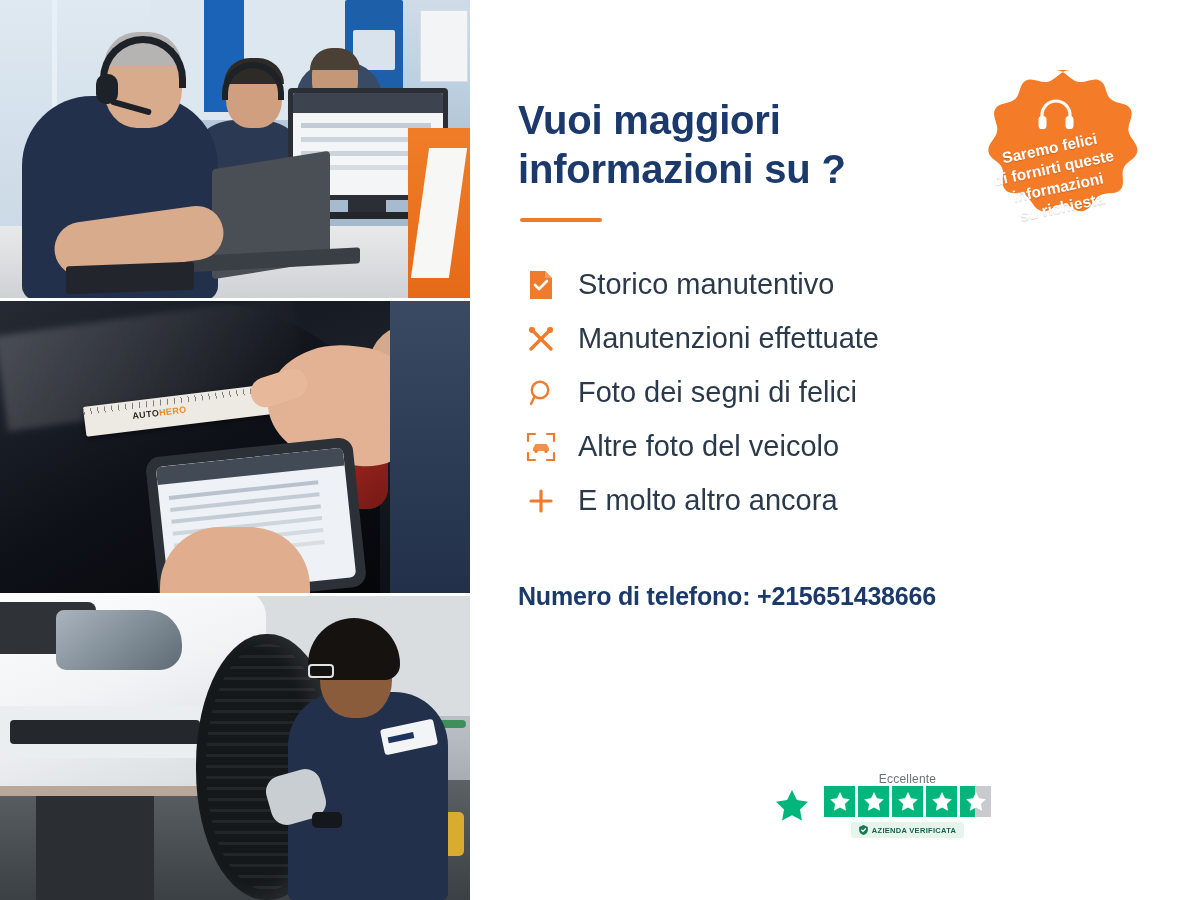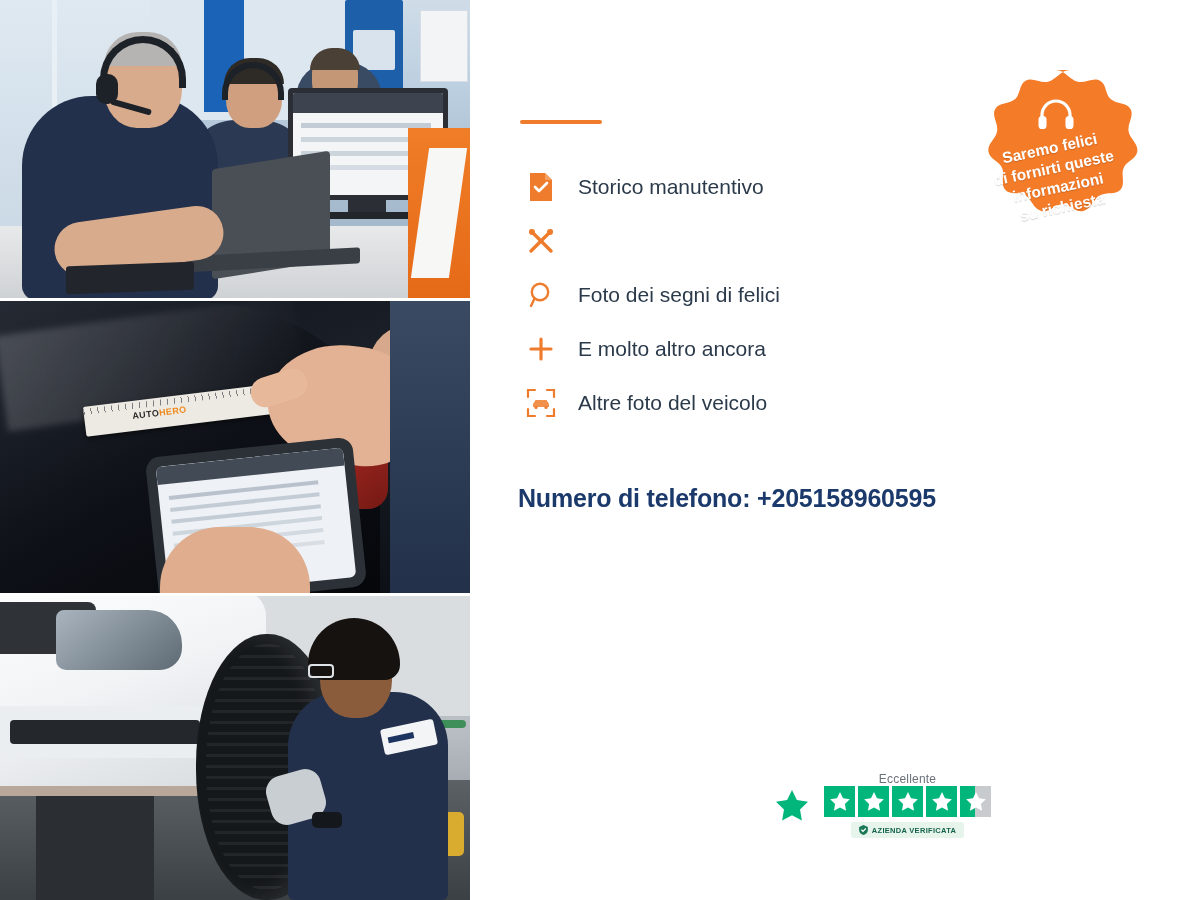--- a/index.html
+++ b/index.html
@@ -121,21 +121,21 @@
   
   .content { position: relative; flex: 1; height: 900px; background: #ffffff; padding: 96px 0 0 42px; }
 
   .headline { font-size: 40px; line-height: 1.22; font-weight: bold; color: #1b3a6b;
      letter-spacing: -.2px; max-width: 420px; }
   .rule { width: 82px; height: 4px; background: #ef7c2c; border-radius: 2px; margin: 24px 0 0 2px; }
 
   .features { list-style: none; margin: 36px 0 0 0; }
   .feature { display: flex; align-items: center; height: 54px; }
   .feature .ico { width: 46px; flex: none; display: flex; align-items: center; justify-content: center; }
-  .feature .txt { font-size: 21px; color: #2b3a4a; margin-left: 14px; }
+  .feature .txt { font-size: 29px; color: #2b3a4a; margin-left: 14px; }
 
   .contact { margin-top: 54px; }
   .phone { font-size: 25px; font-weight: bold; color: #1b3a6b; letter-spacing: -.2px; }
   .note { font-size: 19px; line-height: 1.52; color: #35424f; margin-top: 12px; max-width: 600px; }
 
   
   .badge { position: absolute; right: 46px; top: 66px; width: 196px; height: 206px; }
   .badge-bg { position: absolute; inset: 0; }
   .badge-inner { position: absolute; inset: 0; display: flex; flex-direction: column;
      align-items: center; justify-content: flex-start; padding-top: 30px; pointer-events: none; }
@@ -237,20 +237,24 @@
       <div class="p3-mhair"></div>
       <div class="p3-glass"></div>
       <div class="p3-badge"></div>
       <div class="p3-glove"></div>
       <div class="p3-watch"></div>
     </div>
   </div>
 
   <div class="content">
 
+    <h1 class="headline">
+      <span>Vuoi maggiori</span><br>
+      <span>informazioni su ?</span>
+    </h1>
     <div class="rule"></div>
 
     <ul class="features">
 
       <li class="feature">
         <span class="ico">
           <svg width="26" height="30" viewBox="0 0 26 30">
             <path d="M2 1h15l7 7v21H2z" fill="#ef7c2c"></path>
             <path d="M17 1l7 7h-7z" fill="#f5a061"></path>
             <path d="M7 15l4 4 8-8" stroke="#fff" stroke-width="2.6" fill="none" stroke-linecap="round" stroke-linejoin="round"></path>
@@ -263,64 +267,65 @@
         <span class="ico">
           <svg width="30" height="30" viewBox="0 0 30 30">
             <g stroke="#ef7c2c" stroke-width="3.4" stroke-linecap="round" fill="none">
               <path d="M5 5l20 20"></path>
               <path d="M25 5L5 25"></path>
             </g>
             <circle cx="6" cy="6" r="3" fill="#ef7c2c"></circle>
             <circle cx="24" cy="6" r="3" fill="#ef7c2c"></circle>
           </svg>
         </span>
+        <span class="txt">Manutenzioni effettuate</span>
       </li>
 
       <li class="feature">
         <span class="ico">
           <svg width="28" height="28" viewBox="0 0 28 28">
             <circle cx="13" cy="11" r="8.2" stroke="#ef7c2c" stroke-width="2.4" fill="none"></circle>
             <path d="M7.5 17.5L4 25" stroke="#ef7c2c" stroke-width="2.4" stroke-linecap="round"></path>
           </svg>
         </span>
         <span class="txt">Foto dei segni di felici</span>
-      </li>
-
-      <li class="feature">
-        <span class="ico">
-          <svg width="28" height="28" viewBox="0 0 28 28">
-            <g stroke="#ef7c2c" stroke-width="3.2" stroke-linecap="round">
-              <path d="M14 4v20"></path>
-                <path d="M4 14h20"></path>
-            </g>
-          </svg>
-        </span>
-        <span class="txt">E molto altro ancora</span>
       </li>
 
       <li class="feature">
         <span class="ico">
           <svg width="30" height="30" viewBox="0 0 30 30">
             <g stroke="#ef7c2c" stroke-width="2.2" fill="none" stroke-linecap="round">
               <path d="M2 9V2h7"></path>
                 <path d="M21 2h7v7"></path>
                 <path d="M28 21v7h-7"></path>
                 <path d="M9 28H2v-7"></path>
             </g>
             <path d="M7 19h16v-3l-2.5-4h-11L7 16z" fill="#ef7c2c" opacity=".85"></path>
             <circle cx="10" cy="19.5" r="1.6" fill="#ef7c2c"></circle>
             <circle cx="20" cy="19.5" r="1.6" fill="#ef7c2c"></circle>
           </svg>
         </span>
         <span class="txt">Altre foto del veicolo</span>
       </li>
+
+      <li class="feature">
+        <span class="ico">
+          <svg width="28" height="28" viewBox="0 0 28 28">
+            <g stroke="#ef7c2c" stroke-width="3.2" stroke-linecap="round">
+              <path d="M14 4v20"></path>
+                <path d="M4 14h20"></path>
+            </g>
+          </svg>
+        </span>
+        <span class="txt">E molto altro ancora</span>
+      </li>
     </ul>
 
     <div class="contact">
-      <div class="phone">Numero di telefono: +205158960595</div>
+      <div class="phone">Numero di telefono: +215651438666</div>
     </div>
 
     <div class="badge">
       <svg class="badge-bg" viewBox="0 0 200 210">
         <path fill="#f47b28" d="M100 4c9 0 14 10 22 12 8 2 16-5 23-1 7 4 5 14 11 19 6 5 16 3 20 10 4 7-3 14-2 22 1 8 10 13 9 21-1 8-11 10-14 17-3 7 2 16-3 22-5 6-14 2-21 6-7 4-9 14-17 16-8 2-13-7-21-7-8 0-14 9-22 7-8-2-10-12-16-16-6-4-16 0-21-6-5-6 0-15-3-22-3-7-13-9-14-17-1-8 8-13 9-21 1-8-6-15-2-22 4-7 14-5 20-10 6-5 4-15 11-19 7-4 15 3 23 1 8-2 13-12 22-12z"></path>
       </svg>
       <div class="badge-inner">
         <svg class="badge-head" viewBox="0 0 40 36">
           <path d="M6 24v-5a14 14 0 0 1 28 0v5" stroke="#ffffff" stroke-width="3.2" fill="none" stroke-linecap="round"></path>
           <rect x="2.5" y="20" width="8" height="13" rx="3.6" fill="#ffffff"></rect>

